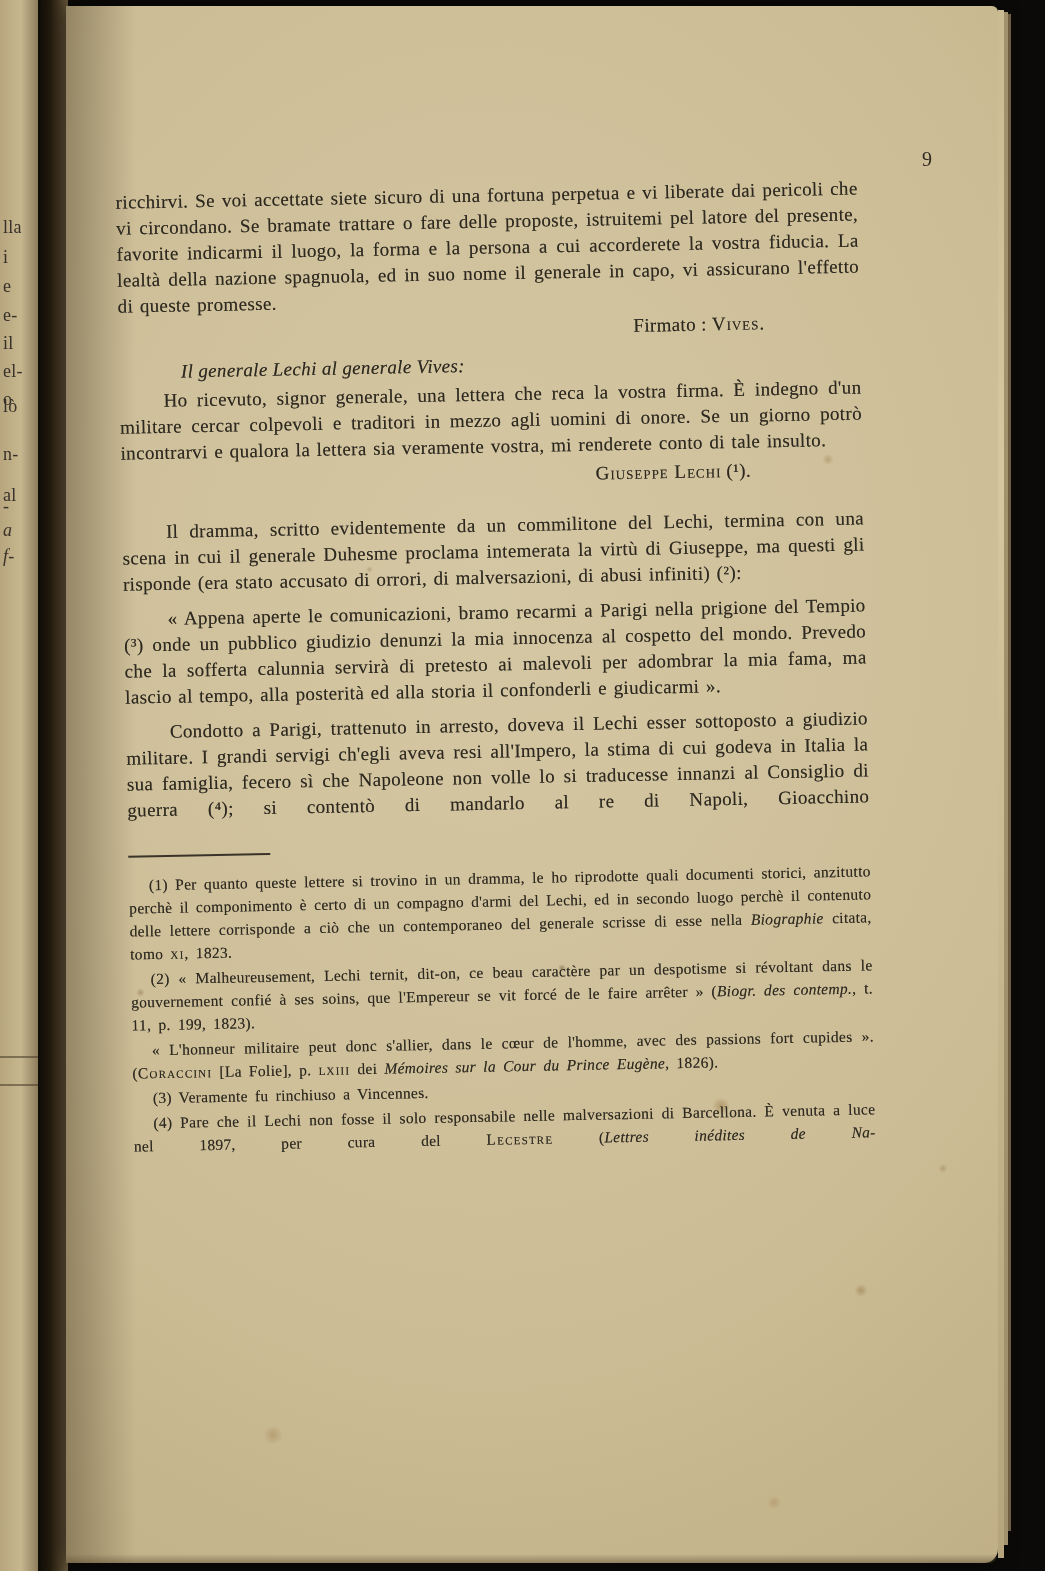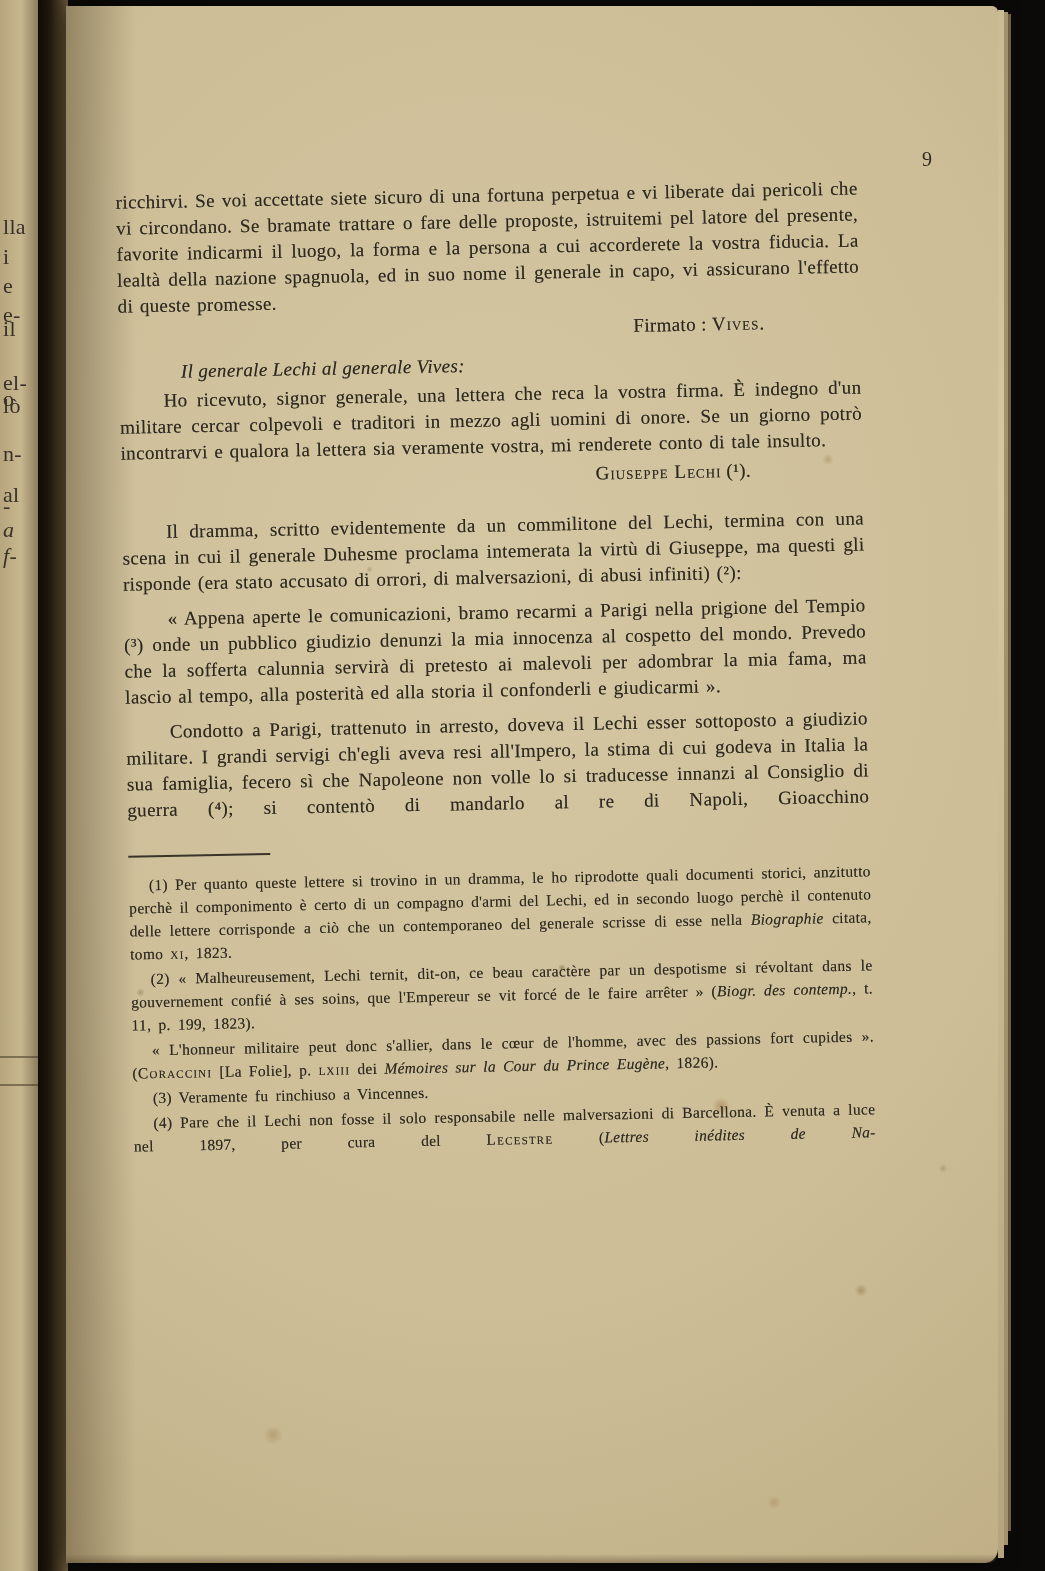--- a/index.html
+++ b/index.html
@@ -7,21 +7,21 @@
     position:relative;width:1045px;height:1571px;overflow:hidden;
     background:#0b0a08;
     font-family:"Liberation Serif","DejaVu Serif",serif;
   }
   
   .facing-edge{
     position:absolute;left:0;top:0;width:38px;height:1571px;
     background:linear-gradient(to right,#b6a57d,#c7b78f 55%,#8d7d5c 100%);
   }
   .frag{
-    position:absolute;left:3px;color:#38312a;font-size:22px;line-height:18px;
+    position:absolute;left:3px;color:#38312a;font-size:18px;line-height:18px;
     letter-spacing:.3px;white-space:nowrap;
   }
   .frag.it{font-style:italic;}
   .crease{position:absolute;left:0;width:38px;height:2px;background:rgba(70,58,36,.55);}
   
   .binding{
     position:absolute;left:38px;top:0;width:30px;height:1571px;
     background:linear-gradient(to right,#0e0b06,#221a0e 40%,#473a24 72%,#6d5d3e 100%);
   }
   
@@ -97,22 +97,22 @@
 </head>
 <body>
 
 <div class="photo">
 
   <div class="facing-edge">
     <span class="frag" style="top:218px">lla</span>
     <span class="frag" style="top:248px">i</span>
     <span class="frag" style="top:277px">e</span>
     <span class="frag" style="top:306px">e-</span>
-    <span class="frag" style="top:320px">il</span>
-    <span class="frag" style="top:374px">el-</span>
+    <span class="frag" style="top:334px">il</span>
+    <span class="frag" style="top:362px">el-</span>
     <span class="frag" style="top:390px">o</span>
     <span class="frag" style="top:397px">lò</span>
     <span class="frag" style="top:445px">n-</span>
     <span class="frag" style="top:486px">al</span>
     <span class="frag" style="top:497px">-</span>
     <span class="frag it" style="top:521px">a</span>
     <span class="frag it" style="top:547px">f-</span>
     <span class="crease" style="top:1056px"></span>
     <span class="crease" style="top:1084px"></span>
   </div>

